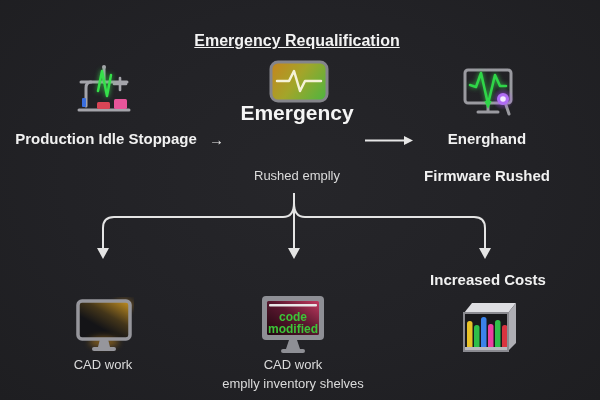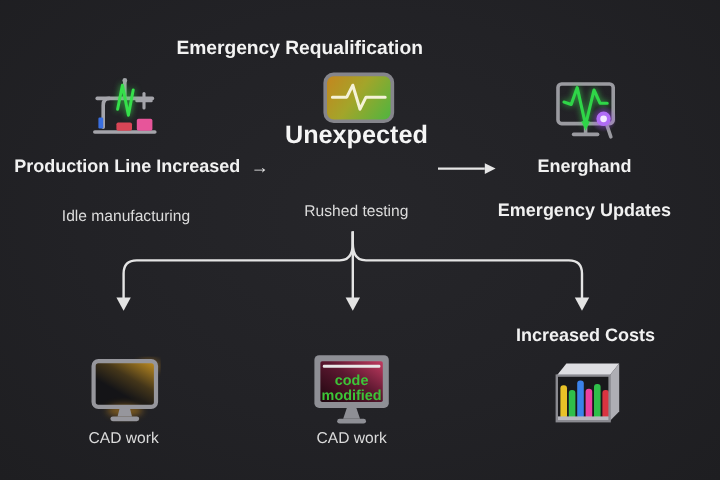--- a/index.html
+++ b/index.html
@@ -1,21 +1,21 @@
 <!DOCTYPE html>
 <html><head>
 <meta charset="utf-8">
 <style>
   html,body{margin:0;padding:0;background:#141416;}
   .canvas{
     position:relative;width:600px;height:400px;overflow:hidden;
     background:radial-gradient(ellipse at 50% 45%, #26262a 0%, #222226 55%, #1e1e21 100%);
     font-family:"Liberation Sans", sans-serif;
   }
-  .hdr{position:absolute;font:700 16px/20px "Liberation Sans",sans-serif;color:#f3f3f3;text-align:left;}
+  .hdr{position:absolute;font:700 16px/20px "Liberation Sans",sans-serif;color:#f3f3f3;text-align:center;text-decoration:underline;}
   .t15{position:absolute;font:700 15px/18px "Liberation Sans",sans-serif;color:#f1f1f1;text-align:center;}
   .t21{position:absolute;font:700 21px/25px "Liberation Sans",sans-serif;color:#f5f5f5;text-align:center;}
   .cap{position:absolute;font:400 13px/19px "Liberation Sans",sans-serif;color:#dbdbdb;text-align:center;}
   .capb{position:absolute;font:700 15px/18px "Liberation Sans",sans-serif;color:#f1f1f1;text-align:center;}
   .arrow-sm{position:absolute;font:700 15px/18px "Liberation Sans",sans-serif;color:#e6e6e6;}
   svg{position:absolute;display:block;}
   .glow-green{filter:drop-shadow(0 0 2.5px rgba(60,224,80,.8));}
 </style>
 </head>
 <body>
@@ -34,41 +34,40 @@
     <circle cx="28" cy="4" r="2" fill="#a4a4aa"></circle>
     <g stroke="#a4a4aa" stroke-width="2.6" stroke-linecap="round">
       <path d="M44,15 V27"></path>
         <path d="M38,21 H50"></path>
     </g>
     <path class="glow-green" d="M22,28 L26,8 L31,33 L35,12" stroke="#35e04a" stroke-width="2.5" fill="none" stroke-linejoin="round" stroke-linecap="round"></path>
     <rect x="6" y="35" width="4" height="9" rx="1" fill="#3a6fe0"></rect>
     <rect x="21" y="39" width="13" height="7" rx="1.5" fill="#d94556"></rect>
     <rect x="38" y="36" width="13" height="10" rx="1.5" fill="#e7559a"></rect>
   </svg>
-  <div class="t15" style="left:0;top:130px;width:212px;">Production Line Increased</div>
+  <div class="t15" style="left:0;top:130px;width:212px;">Production Idle Stoppage</div>
   <div class="arrow-sm" style="left:209px;top:131px;">→</div>
   <div class="cap" style="left:5px;top:170px;width:200px;">
-    <div>Idle manufacturing</div>
   </div>
 
   <svg style="left:269px;top:60px;" width="60" height="44" viewBox="0 0 60 44">
     <defs>
       <linearGradient id="gradC" x1="0" y1="0.25" x2="1" y2="0.75">
         <stop offset="0" stop-color="#c08a20"></stop>
           <stop offset="0.45" stop-color="#a3a52a"></stop>
           <stop offset="1" stop-color="#58b33d"></stop>
       </linearGradient>
     </defs>
     <rect x="2" y="2" width="56" height="39" rx="7" fill="url(#gradC)" stroke="#85858b" stroke-width="3"></rect>
     <path d="M8,21 H20 L25,11 L31,31 L36,21 H52" stroke="#f5f2d8" stroke-width="2.5" fill="none" stroke-linejoin="round" stroke-linecap="round"></path>
   </svg>
   <div class="t21" style="left:197px;top:100px;width:200px;">
-    <div>Unexpected</div>
+    <div>Emergency</div>
   </div>
-  <div class="cap" style="left:217px;top:166px;width:160px;">Rushed testing</div>
+  <div class="cap" style="left:217px;top:166px;width:160px;">Rushed emplly</div>
 
   <svg style="left:462px;top:64px;" width="52" height="55" viewBox="0 0 52 55">
     <defs>
       <radialGradient id="purpleGlow">
         <stop offset="0" stop-color="rgba(196,130,255,0.75)"></stop>
           <stop offset="0.55" stop-color="rgba(168,85,247,0.35)"></stop>
           <stop offset="1" stop-color="rgba(168,85,247,0)"></stop>
       </radialGradient>
     </defs>
     <g stroke="#9a9aa0" stroke-width="3" stroke-linecap="round" fill="none">
@@ -77,21 +76,21 @@
       <path d="M16,48 H36"></path>
       <path d="M44,41 L47,50"></path>
     </g>
     <path class="glow-green" d="M8,21 L14,23 L19,9 L26,40 L33,11 L38,22 L44,22" stroke="#2fd648" stroke-width="2.6" fill="none" stroke-linejoin="round" stroke-linecap="round"></path>
     <polygon points="22.5,37 29.5,37 26,45" fill="#2fd648"></polygon>
     <circle cx="41" cy="35" r="11" fill="url(#purpleGlow)"></circle>
     <circle cx="41" cy="35" r="6" fill="#b06cf5"></circle>
     <circle cx="41" cy="35" r="2.8" fill="#f3e8ff"></circle>
   </svg>
   <div class="t15" style="left:397px;top:130px;width:180px;text-align:center;">Energhand</div>
-  <div class="capb" style="left:397px;top:167px;width:180px;">Emergency Updates</div>
+  <div class="capb" style="left:397px;top:167px;width:180px;">Firmware Rushed</div>
 
   <svg style="left:364px;top:134px;" width="50" height="13" viewBox="0 0 50 13">
     <line x1="1" y1="6.5" x2="40" y2="6.5" stroke="#e6e6e6" stroke-width="2"></line>
     <polygon points="40,2 40,11 49,6.5" fill="#e6e6e6"></polygon>
   </svg>
 
   <svg style="left:93px;top:191px;" width="404" height="72" viewBox="0 0 404 72">
     <g stroke="#e4e4e4" stroke-width="2" fill="none">
       <path d="M201,2 V12 Q201,26 190,26 H21 Q10,26 10,37 V58"></path>
       <path d="M201,2 V12 Q201,26 212,26 H381 Q392,26 392,37 V58"></path>
@@ -138,20 +137,21 @@
     <rect x="3" y="2" width="62" height="44" rx="4" fill="#8e8f95"></rect>
     <rect x="8" y="7" width="52" height="34" rx="1.5" fill="url(#redGrad)"></rect>
     <rect x="10" y="10" width="48" height="2.5" rx="1" fill="#e8e8e8"></rect>
     <text x="34" y="27" text-anchor="middle" font-family="Liberation Sans, sans-serif" font-size="12" font-weight="bold" fill="#3dc438">code</text>
     <text x="34" y="39" text-anchor="middle" font-family="Liberation Sans, sans-serif" font-size="12" font-weight="bold" fill="#3dc438">modified</text>
     <path d="M30,46 h8 l3,9 h-14 z" fill="#8e8f95"></path>
     <rect x="22" y="55" width="24" height="4" rx="2" fill="#8e8f95"></rect>
   </svg>
   <div class="cap" style="left:183px;top:355px;width:220px;">
     <div>CAD work</div>
+    <div>emplly inventory shelves</div>
   </div>
 
   <div class="t15" style="left:388px;top:271px;width:200px;">Increased Costs</div>
   <svg style="left:456px;top:299px;" width="64" height="56" viewBox="0 0 64 56">
     <rect x="8" y="14" width="44" height="38" fill="#19191c"></rect>
     <g>
       <rect x="11" y="22" width="5.5" height="28" rx="2.5" fill="#e9c227"></rect>
       <rect x="18" y="26" width="5.5" height="24" rx="2.5" fill="#2fbf4a"></rect>
       <rect x="25" y="18" width="5.5" height="32" rx="2.5" fill="#3b82ea"></rect>
       <rect x="32" y="25" width="5.5" height="25" rx="2.5" fill="#ec3fa0"></rect>

